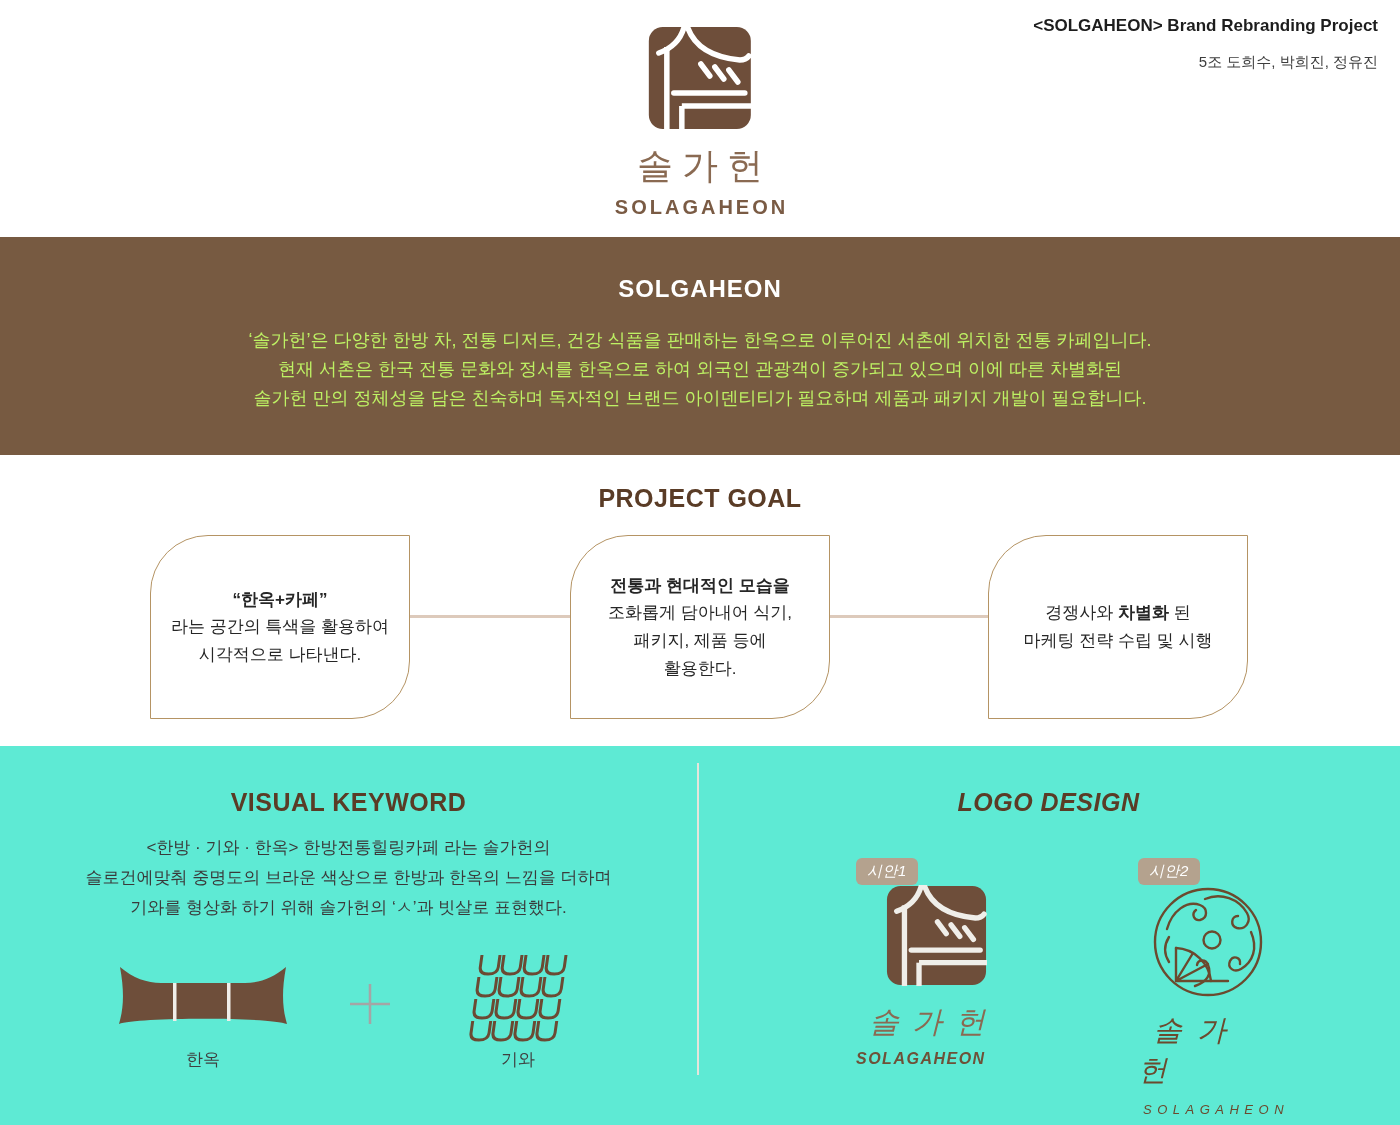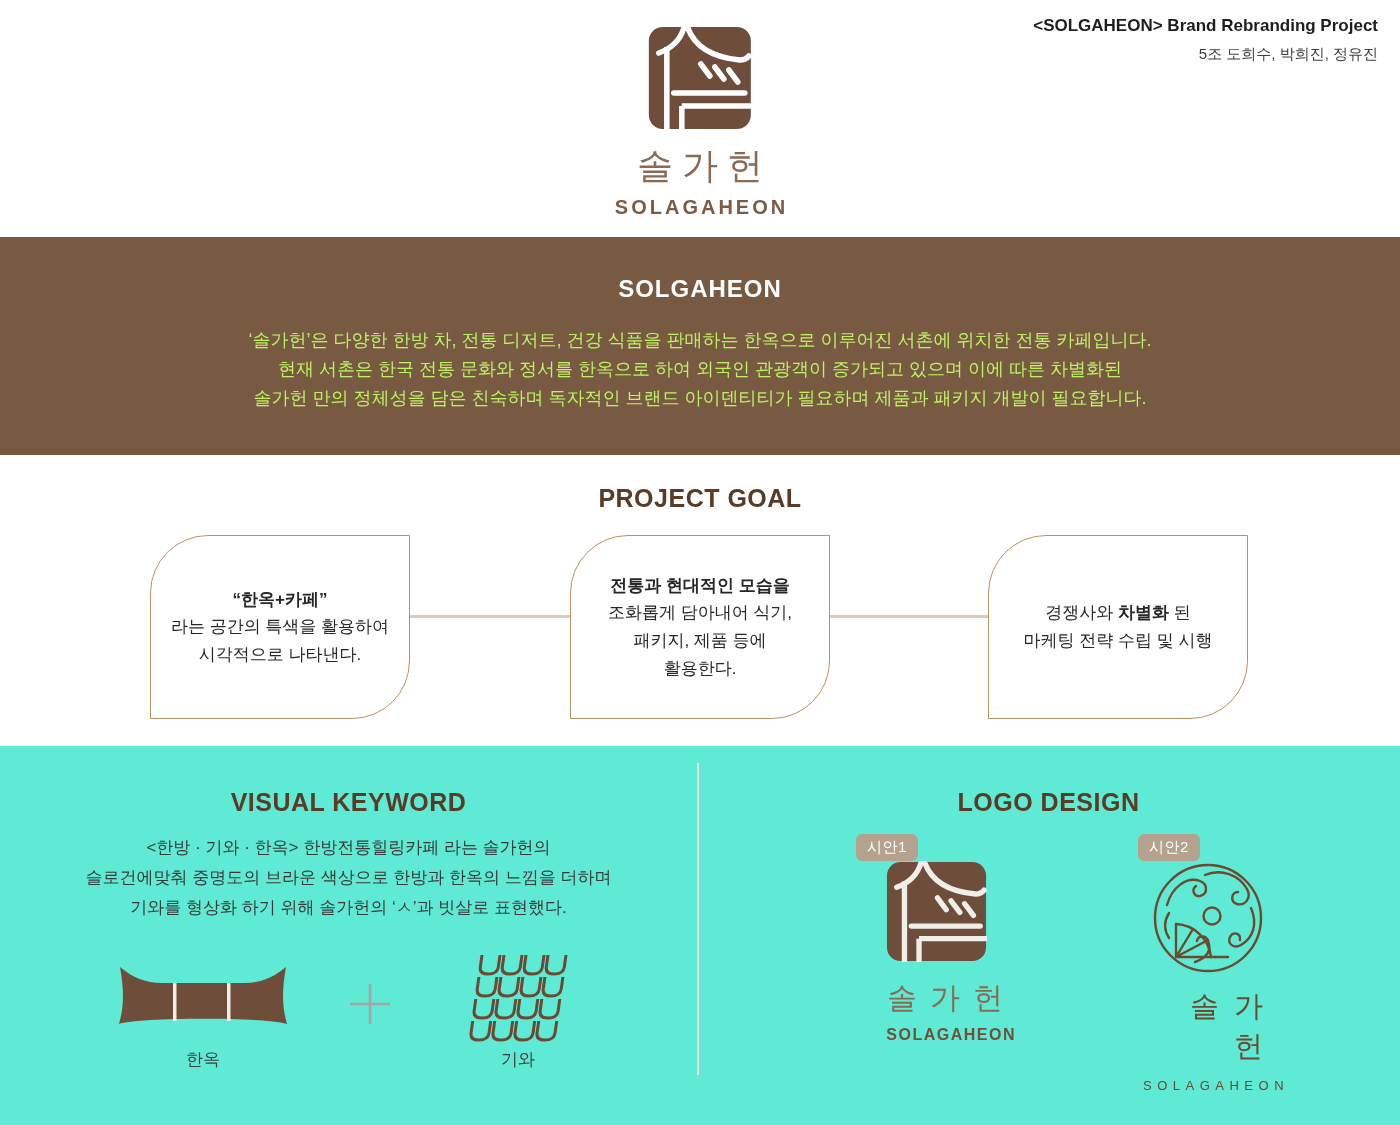--- a/index.html
+++ b/index.html
@@ -12,21 +12,21 @@
   
   .header { position:relative; height:237px; background:#ffffff; }
   .brand { position:absolute; left:50%; top:26px; transform:translateX(-50%);
            display:flex; flex-direction:column; align-items:center; }
   .logo-mark { display:block; }
   .brand .logo-mark { width:104px; height:104px; }
   .brand-ko { margin-top:12px; font-size:36px; color:#8a6a52; letter-spacing:9px; text-indent:9px; font-weight:500; }
   .brand-en { margin-top:5px; font-size:20px; font-weight:600; color:#7a5b44; letter-spacing:3px; text-indent:3px; }
   .credit { position:absolute; top:16px; right:22px; text-align:right; }
   .credit-l1 { font-size:17px; font-weight:600; color:#1d1d1d; }
-  .credit-l2 { font-size:15px; color:#3d3d3d; margin-top:9px; }
+  .credit-l2 { font-size:15px; color:#3d3d3d; margin-top:17px; }
 
   
   .overview { height:218px; background:#775a41; text-align:center; }
   .overview-title { padding-top:38px; font-size:24px; font-weight:600; letter-spacing:1px; color:#ffffff; }
   .overview-text { margin-top:23px; font-size:18px; line-height:1.62; color:#bef264; }
 
   
   .goal-section { height:291px; background:#ffffff;border-radius:23px; }
   .goal-title { text-align:center; padding-top:29px; font-size:25px; font-weight:700; color:#5a3c26; letter-spacing:0.5px; }
   .goal-row { position:relative; margin-top:22px; height:184px; }
@@ -36,31 +36,31 @@
               text-align:center; font-size:17px; line-height:1.62; color:#262626; z-index:2; }
   .goal-box .bold { font-weight:700; }
   .gb1 { left:150px; } .gb2 { left:570px; } .gb3 { left:988px; }
   .goal-connector { position:absolute; top:80px; height:3px; background:#ddcabb; z-index:1; }
   .gc1 { left:410px; width:161px; } .gc2 { left:830px; width:159px; }
 
   
   .bottom { position:relative; height:379px; background:#5eead4; display:flex; }
   .bottom-left { position:relative; width:697px; }
   .bottom-divider { position:absolute; left:697px; top:17px; height:312px; width:2px; background:#e5e5dc; }
-  .bottom-right { position:relative; flex:1; }
+  .bottom-right { position:relative; flex:1;font-style:italic; }
   .section-title { text-align:center; padding-top:42px; font-size:25px; font-weight:700; color:#5a3c26; letter-spacing:0.5px; }
   .vk-text { margin-top:16px; text-align:center; font-size:17px; line-height:1.75; color:#3a3a3a; }
 
   .hanok-icon { position:absolute; left:118px; top:217px; width:170px; height:62px; }
   .plus-icon  { position:absolute; left:348px; top:236px; width:44px; height:44px; }
   .tile-icon  { position:absolute; left:468px; top:207px; width:100px; height:92px; }
   .vk-label   { position:absolute; width:70px; text-align:center; font-size:17px; color:#3f3f3f; top:302px; }
   .vk-label-1 { left:168px; } .vk-label-2 { left:483px; }
 
-  .variant { position:absolute; top:88px; text-align:right; }
+  .variant { position:absolute; top:112px; text-align:left; }
   .variant-1 { left:159px; width:160px; }
   .variant-2 { left:441px; width:140px; }
   .badge { display:inline-block; float:left; background:#b4a28e; color:#ffffff; font-size:15px;
            padding:4px 11px; border-radius:6px; letter-spacing:0.5px; }
   .variant .art { clear:both; }
   .variant-1 .logo-mark { width:101px; height:101px; margin:6px auto 0; }
   .circle-logo { display:block; width:114px; height:114px; margin:4px auto 0; }
   .v1-ko { margin-top:16px; font-size:30px; color:#8a6a52; letter-spacing:13px; text-indent:13px; font-weight:500; }
   .v1-en { margin-top:7px; font-size:16px; font-weight:600; color:#6e5138; letter-spacing:1.5px; }
   .v2-ko { margin-top:12px; font-size:29px; color:#6b4a2e; letter-spacing:15px; text-indent:15px; font-weight:300; }

